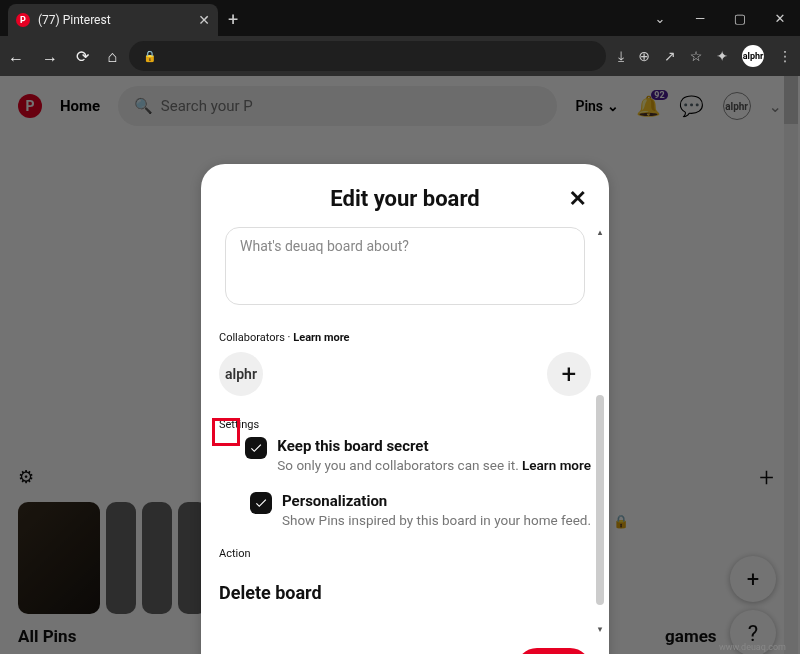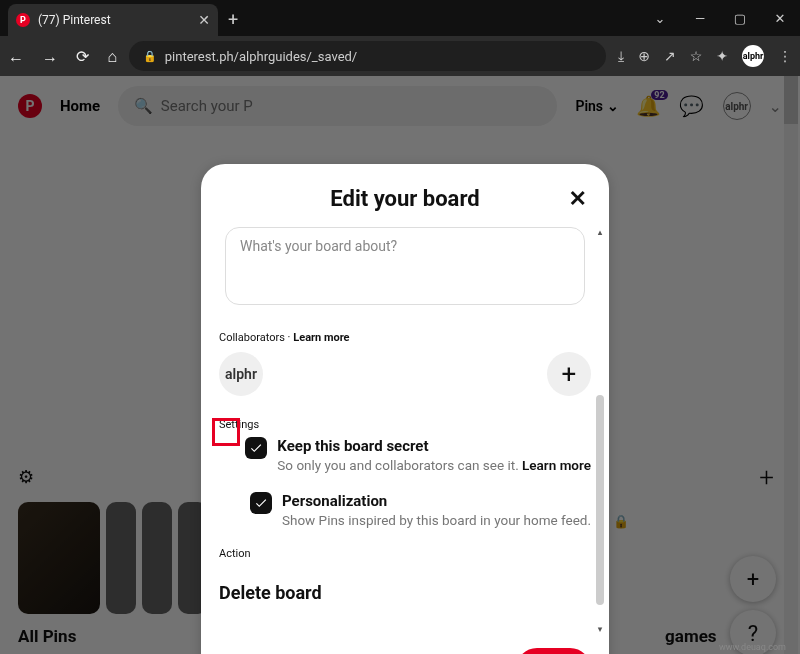--- a/index.html
+++ b/index.html
@@ -94,21 +94,20 @@
 
 <div class="toolbar">
   <div class="nav-icons">
     <span>←</span>
     <span>→</span>
     <span>⟳</span>
     <span>⌂</span>
   </div>
   <div class="addr">
     <span class="lock">🔒</span>
-    <span>pinterest.ph/alphrguides/_saved/</span>
   </div>
   <div class="tool-icons">
     <span>⤓</span>
     <span>⊕</span>
     <span>↗</span>
     <span>☆</span>
     <span>✦</span>
     <span class="avatar-circ">alphr</span>
     <span>⋮</span>
   </div>
@@ -158,21 +157,21 @@
 
   <div class="page-overlay"></div>
 
   <div class="modal">
     <div class="modal-head">
       <h1>Edit your board</h1>
       <span class="modal-close">✕</span>
     </div>
     <div class="modal-body">
       <div class="desc-box">
-        <span>What's your board about?</span>
+        <span>What's deuaq board about?</span>
       </div>
 
       <div class="section-label">
         <span>Collaborators</span> · <span class="learn">Learn more</span>
       </div>
       <div class="collab-row">
         <div class="collab-av">alphr</div>
         <div class="add-collab">+</div>
       </div>
 

